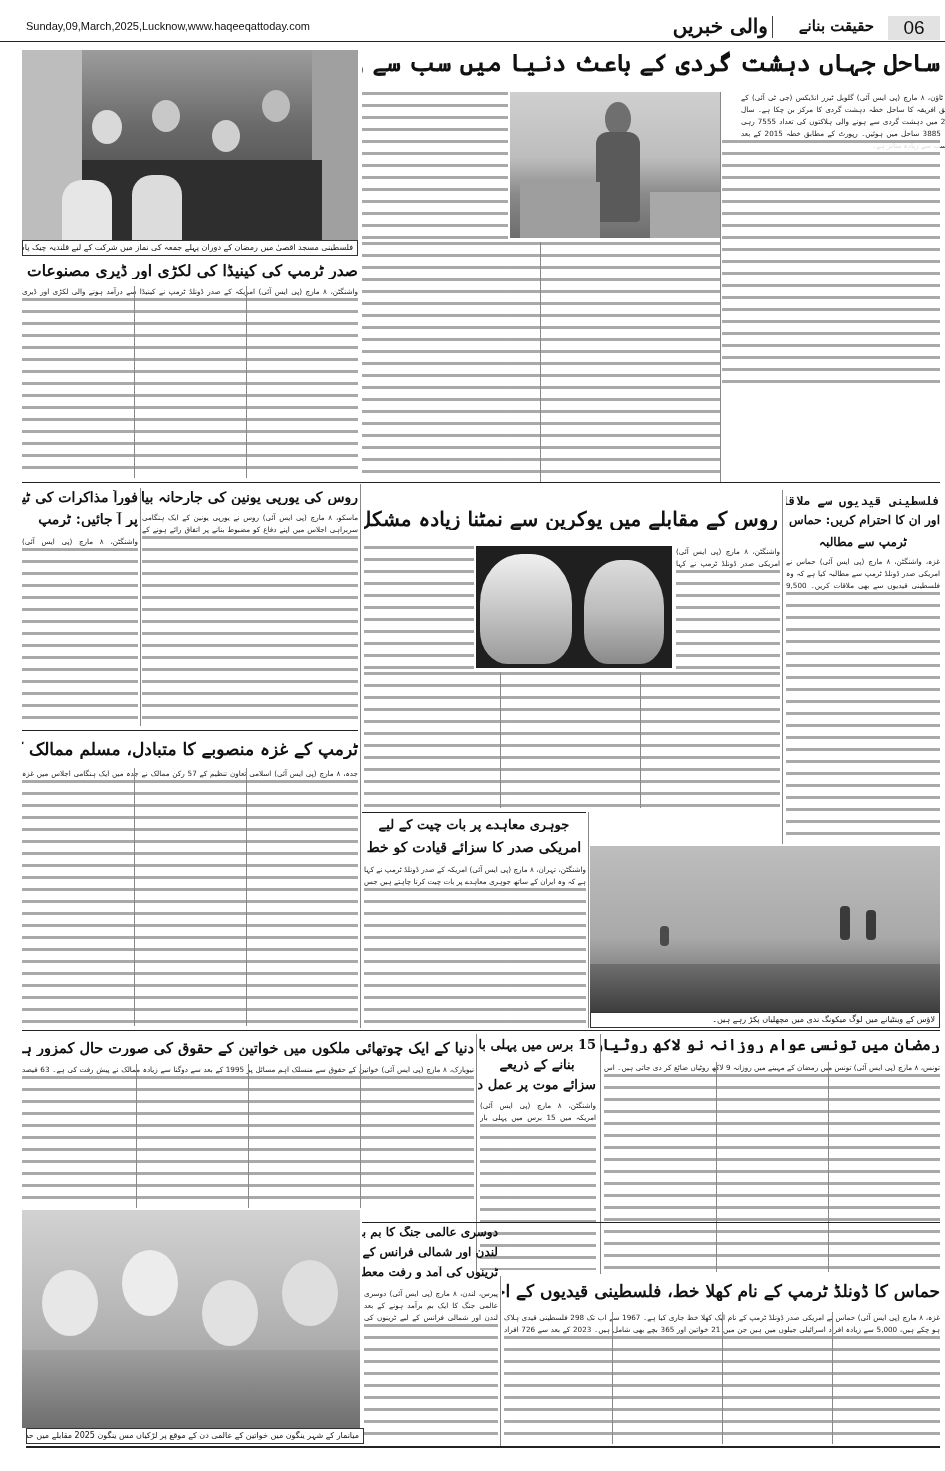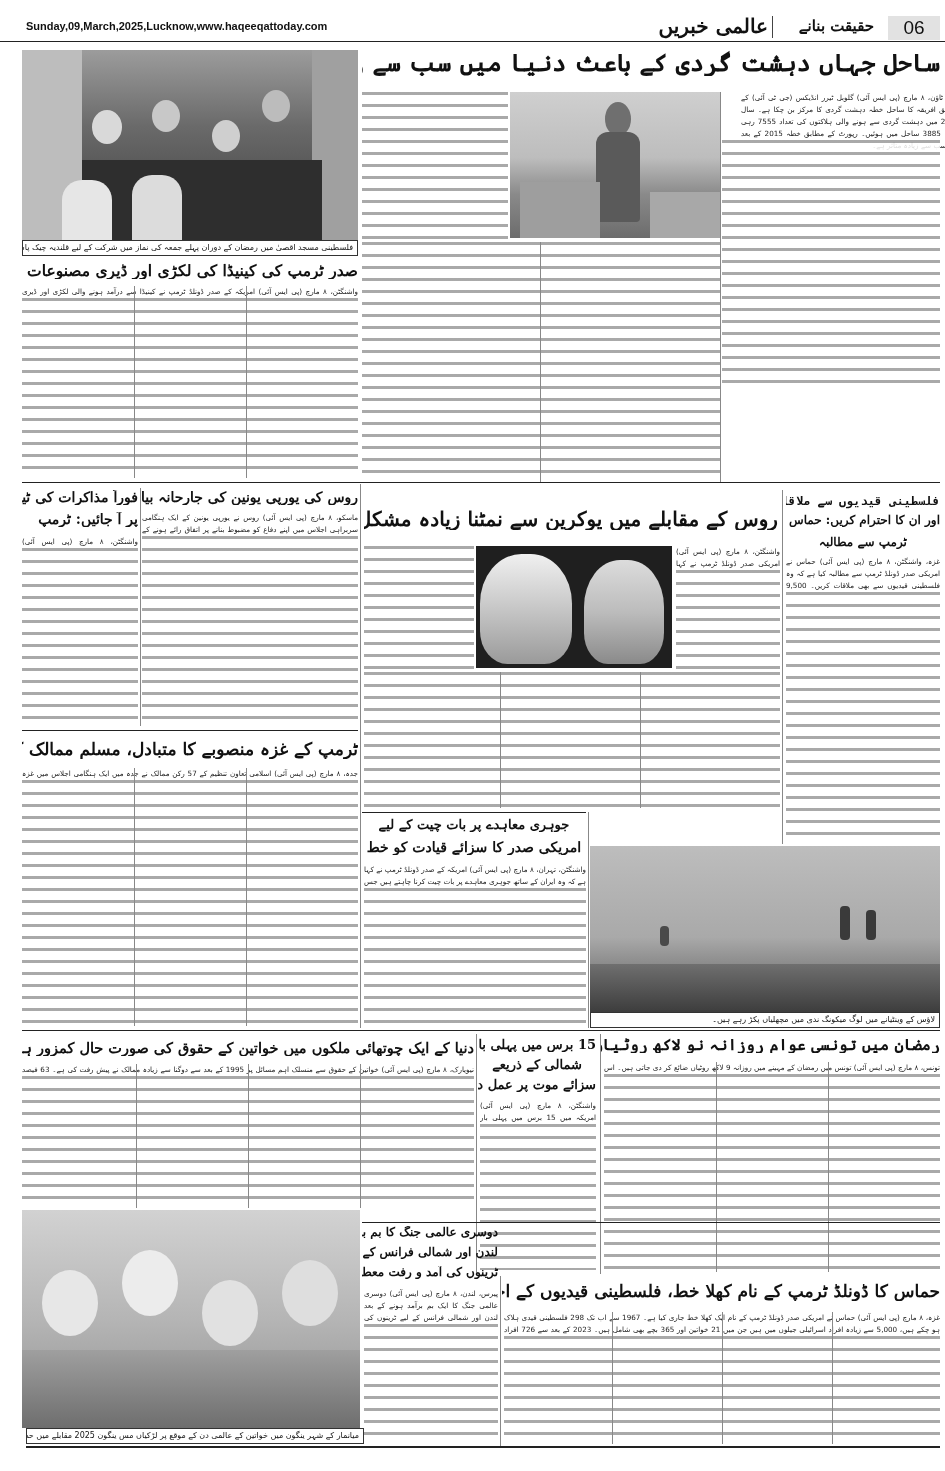--- a/index.html
+++ b/index.html
@@ -12,25 +12,25 @@
   .rule{position:absolute;background:#222;}
   .thin{position:absolute;background:#888;}
   .photo{position:absolute;overflow:hidden;}
   .caption{position:absolute;font-size:8px;line-height:14px;direction:rtl;text-align:right;padding:0 4px;border:1px solid #333;background:#fff;white-space:nowrap;overflow:hidden;color:#111;}
   .lines{position:absolute;background:repeating-linear-gradient(to bottom,#9a9a9a 0,#9a9a9a 3px,#ffffff 3px,#ffffff 12px);opacity:.85;}
 </style>
 </head>
 <body>
 
 <div class="abs" style="left:0;top:0;width:945px;height:42px;">
-  <div class="abs" style="left:26px;top:20px;font-family:'Liberation Sans',sans-serif;font-size:11px;font-weight:bold;color:#111;">Sunday,09,March,2025,Lucknow,www.haqeeqattoday.com</div>
+  <div class="abs" style="left:26px;top:20px;font-family:'Liberation Sans',sans-serif;font-size:11px;font-weight:normal;color:#111;">Sunday,09,March,2025,Lucknow,www.haqeeqattoday.com</div>
   <div class="abs" style="left:888px;top:16px;width:52px;height:24px;background:#e2e2e2;font-family:'Liberation Sans',sans-serif;font-size:19px;line-height:24px;text-align:center;color:#111;">06</div>
   <div class="abs rtl" style="left:770px;top:17px;width:104px;font-family:'DejaVu Serif',serif;font-size:15px;font-weight:bold;color:#111;">حقیقت بنانے</div>
   <div class="abs" style="left:772px;top:16px;width:1px;height:22px;background:#444;"></div>
-  <div class="abs rtl" style="left:640px;top:14px;width:128px;font-family:'DejaVu Serif',serif;font-size:20px;font-weight:bold;color:#111;">عالمی خبریں</div>
+  <div class="abs rtl" style="left:640px;top:14px;width:128px;font-family:'DejaVu Serif',serif;font-size:20px;font-weight:bold;color:#111;">والی خبریں</div>
 </div>
 <div class="rule" style="left:0;top:41px;width:945px;height:1px;"></div>
 
 <div class="abs rtl hl" style="left:362px;top:50px;width:578px;font-size:24px;">ساحل جہاں دہشت گردی کے باعث دنیا میں سب سے زیادہ ہلاکتیں ہوتی ہیں</div>
 
 <div class="photo" style="left:510px;top:92px;width:210px;height:146px;background:linear-gradient(180deg,#cfcfcf 0%,#bdbdbd 45%,#8a8a8a 70%,#6c6c6c 100%);">
   <div class="abs" style="left:95px;top:10px;width:26px;height:34px;border-radius:50%;background:#6f6f6f;"></div>
   <div class="abs" style="left:86px;top:40px;width:44px;height:90px;background:#5a5a5a;border-radius:12px 12px 4px 4px;"></div>
   <div class="abs" style="left:10px;top:90px;width:80px;height:56px;background:#9e9e9e;"></div>
   <div class="abs" style="left:140px;top:100px;width:70px;height:46px;background:#a8a8a8;"></div>
@@ -120,21 +120,21 @@
 <div class="rule" style="left:22px;top:1030px;width:918px;height:1px;"></div>
 
 <div class="abs rtl hl" style="left:600px;top:1036px;width:340px;font-size:15.5px;">رمضان میں تونسی عوام روزانہ نو لاکھ روٹیاں کیوں پھینک دیتے ہیں؟</div>
 <div class="col body-text" style="left:604px;top:1062px;width:336px;height:12px;"><span>تونس، ۸ مارچ (پی ایس آئی) تونس میں رمضان کے مہینے میں روزانہ 9 لاکھ روٹیاں ضائع کر دی جاتی ہیں۔ اس طرح یہ تعداد رمضان کے مہینے میں مجموعی طور پر تقریباً 2.7 کروڑ روٹیوں تک پہنچ جاتی ہے۔ تونس میں ایک سے زیادہ مرتبہ روٹی کا بحران سامنے آ چکا ہے۔</span></div>
 <div class="lines" style="left:604px;top:1074px;width:336px;height:196px;"></div>
 <div class="thin" style="left:716px;top:1062px;width:1px;height:210px;"></div>
 <div class="thin" style="left:828px;top:1062px;width:1px;height:210px;"></div>
 <div class="thin" style="left:600px;top:1034px;width:1px;height:240px;"></div>
 
 <div class="abs rtl hl" style="left:478px;top:1038px;width:118px;font-size:13px;text-align:center;">15 برس میں پہلی بار</div>
-<div class="abs rtl hl" style="left:478px;top:1058px;width:118px;font-size:13px;text-align:center;">شمالی کے ذریعے</div>
+<div class="abs rtl hl" style="left:478px;top:1058px;width:118px;font-size:13px;text-align:center;">بنانے کے ذریعے</div>
 <div class="abs rtl hl" style="left:478px;top:1078px;width:118px;font-size:13px;text-align:center;">سزائے موت پر عمل درآمد</div>
 <div class="col body-text" style="left:480px;top:1100px;width:116px;height:24px;"><span>واشنگٹن، ۸ مارچ (پی ایس آئی) امریکہ میں 15 برس میں پہلی بار فائرنگ اسکواڈ کے ذریعے سزائے موت پر عمل درآمد کیا گیا۔ سزا پر عمل درآمد سے قبل سر پر ہڈ ڈالا گیا اور اس کا سر کالے ہڈ سے ڈھانپ دیا گیا۔</span></div>
 <div class="lines" style="left:480px;top:1124px;width:116px;height:146px;"></div>
 <div class="thin" style="left:476px;top:1034px;width:1px;height:240px;"></div>
 
 <div class="abs rtl hl" style="left:22px;top:1040px;width:452px;font-size:14.5px;">دنیا کے ایک چوتھائی ملکوں میں خواتین کے حقوق کی صورت حال کمزور ہوئی ہے: اقوام متحدہ</div>
 <div class="col body-text" style="left:22px;top:1064px;width:452px;height:12px;"><span>نیویارک، ۸ مارچ (پی ایس آئی) خواتین کے حقوق سے منسلک اہم مسائل پر 1995 کے بعد سے دوگنا سے زیادہ ممالک نے پیش رفت کی ہے۔ 63 فیصد خواتین ملازمت کرتی ہیں جبکہ 2010 اور 2023 کے درمیان 25 اور 54 سال کی خواتین کی تعداد میں اضافہ ہوا۔</span></div>
 <div class="lines" style="left:22px;top:1076px;width:452px;height:130px;"></div>
 <div class="thin" style="left:136px;top:1064px;width:1px;height:144px;"></div>
 <div class="thin" style="left:248px;top:1064px;width:1px;height:144px;"></div>

